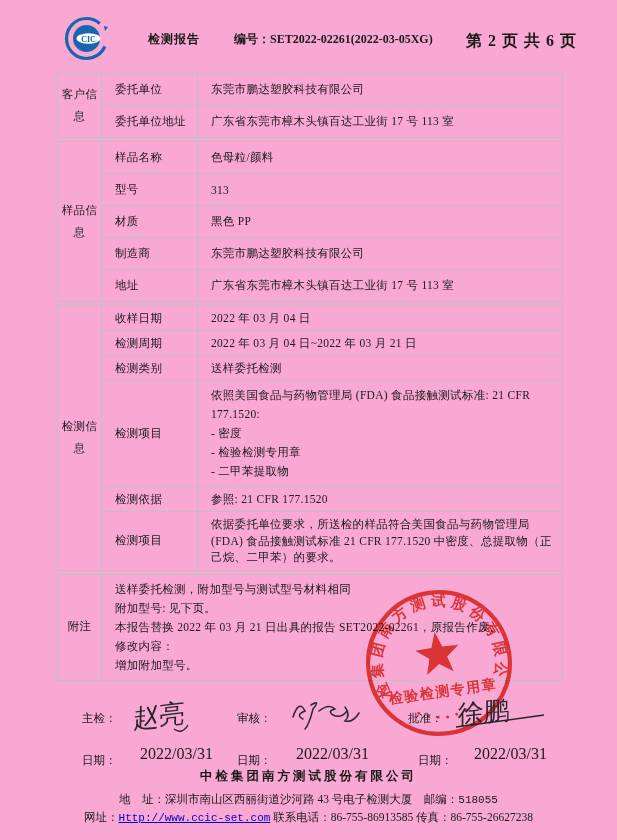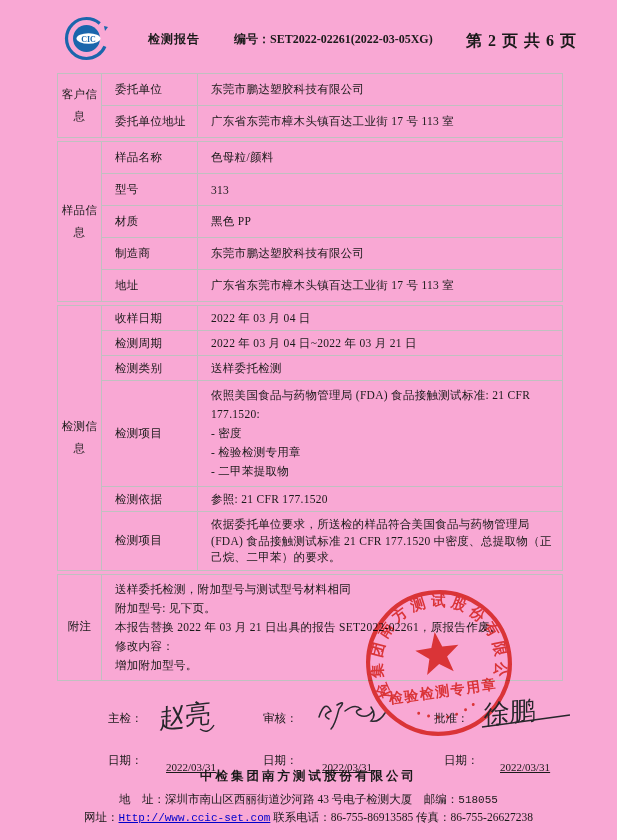--- a/index.html
+++ b/index.html
@@ -21,26 +21,26 @@
   .tbl td { border:1px solid #c0c0c0; vertical-align:middle; font-size:11.5px; letter-spacing:0.3px; }
   .c1 { width:44px; text-align:center; line-height:1.9; }
   .c2 { width:96px; padding-left:13px; }
   .val { padding-left:13px; padding-right:8px; }
   .r33 td { height:32px;font-family:Liberation Serif, serif; }
   .r26 td { height:25px; }
   .mline { padding:5px 8px 5px 13px; line-height:19px; }
   .concl { padding:4px 8px 4px 13px; line-height:16.5px; }
   .notes-cell { padding:5px 8px 5px 13px; line-height:19px; }
   
-  .sig-area { position:relative; height:110px; margin-top:16px; z-index:6;margin-left:26px; }
+  .sig-area { position:relative; height:110px; margin-top:16px; z-index:6; }
   .sig-lab { position:absolute; font-size:11.5px; }
   .sig-svg { position:absolute; }
   .sig-svg text { font-family:"Liberation Serif","DejaVu Serif",serif; fill:#26262b; }
   .date-lab { position:absolute; top:56px; font-size:11.5px; }
-  .date-val { position:absolute; top:64px; font-size:11px;text-decoration:underline; }
+  .date-val { position:absolute; top:48px; font-size:16px; }
   
   .stamp { position:absolute; left:364px; top:588px; width:150px; height:150px;
            z-index:5; opacity:0.9; mix-blend-mode:multiply; transform:rotate(-8deg); }
   
   .footer { position:absolute; left:0; right:0; top:768px; text-align:center; }
   .f-company { font-weight:bold; font-size:12.5px; letter-spacing:3px; margin-bottom:6px; }
   .f-line { font-size:11.5px; line-height:17px; }
   .mono { font-family:"Liberation Mono","DejaVu Sans Mono",monospace; font-size:11px;margin-top:6px; }
   .link { color:#0000cc; text-decoration:underline; font-family:"Liberation Mono","DejaVu Sans Mono",monospace; font-size:11px; }
 </style>

